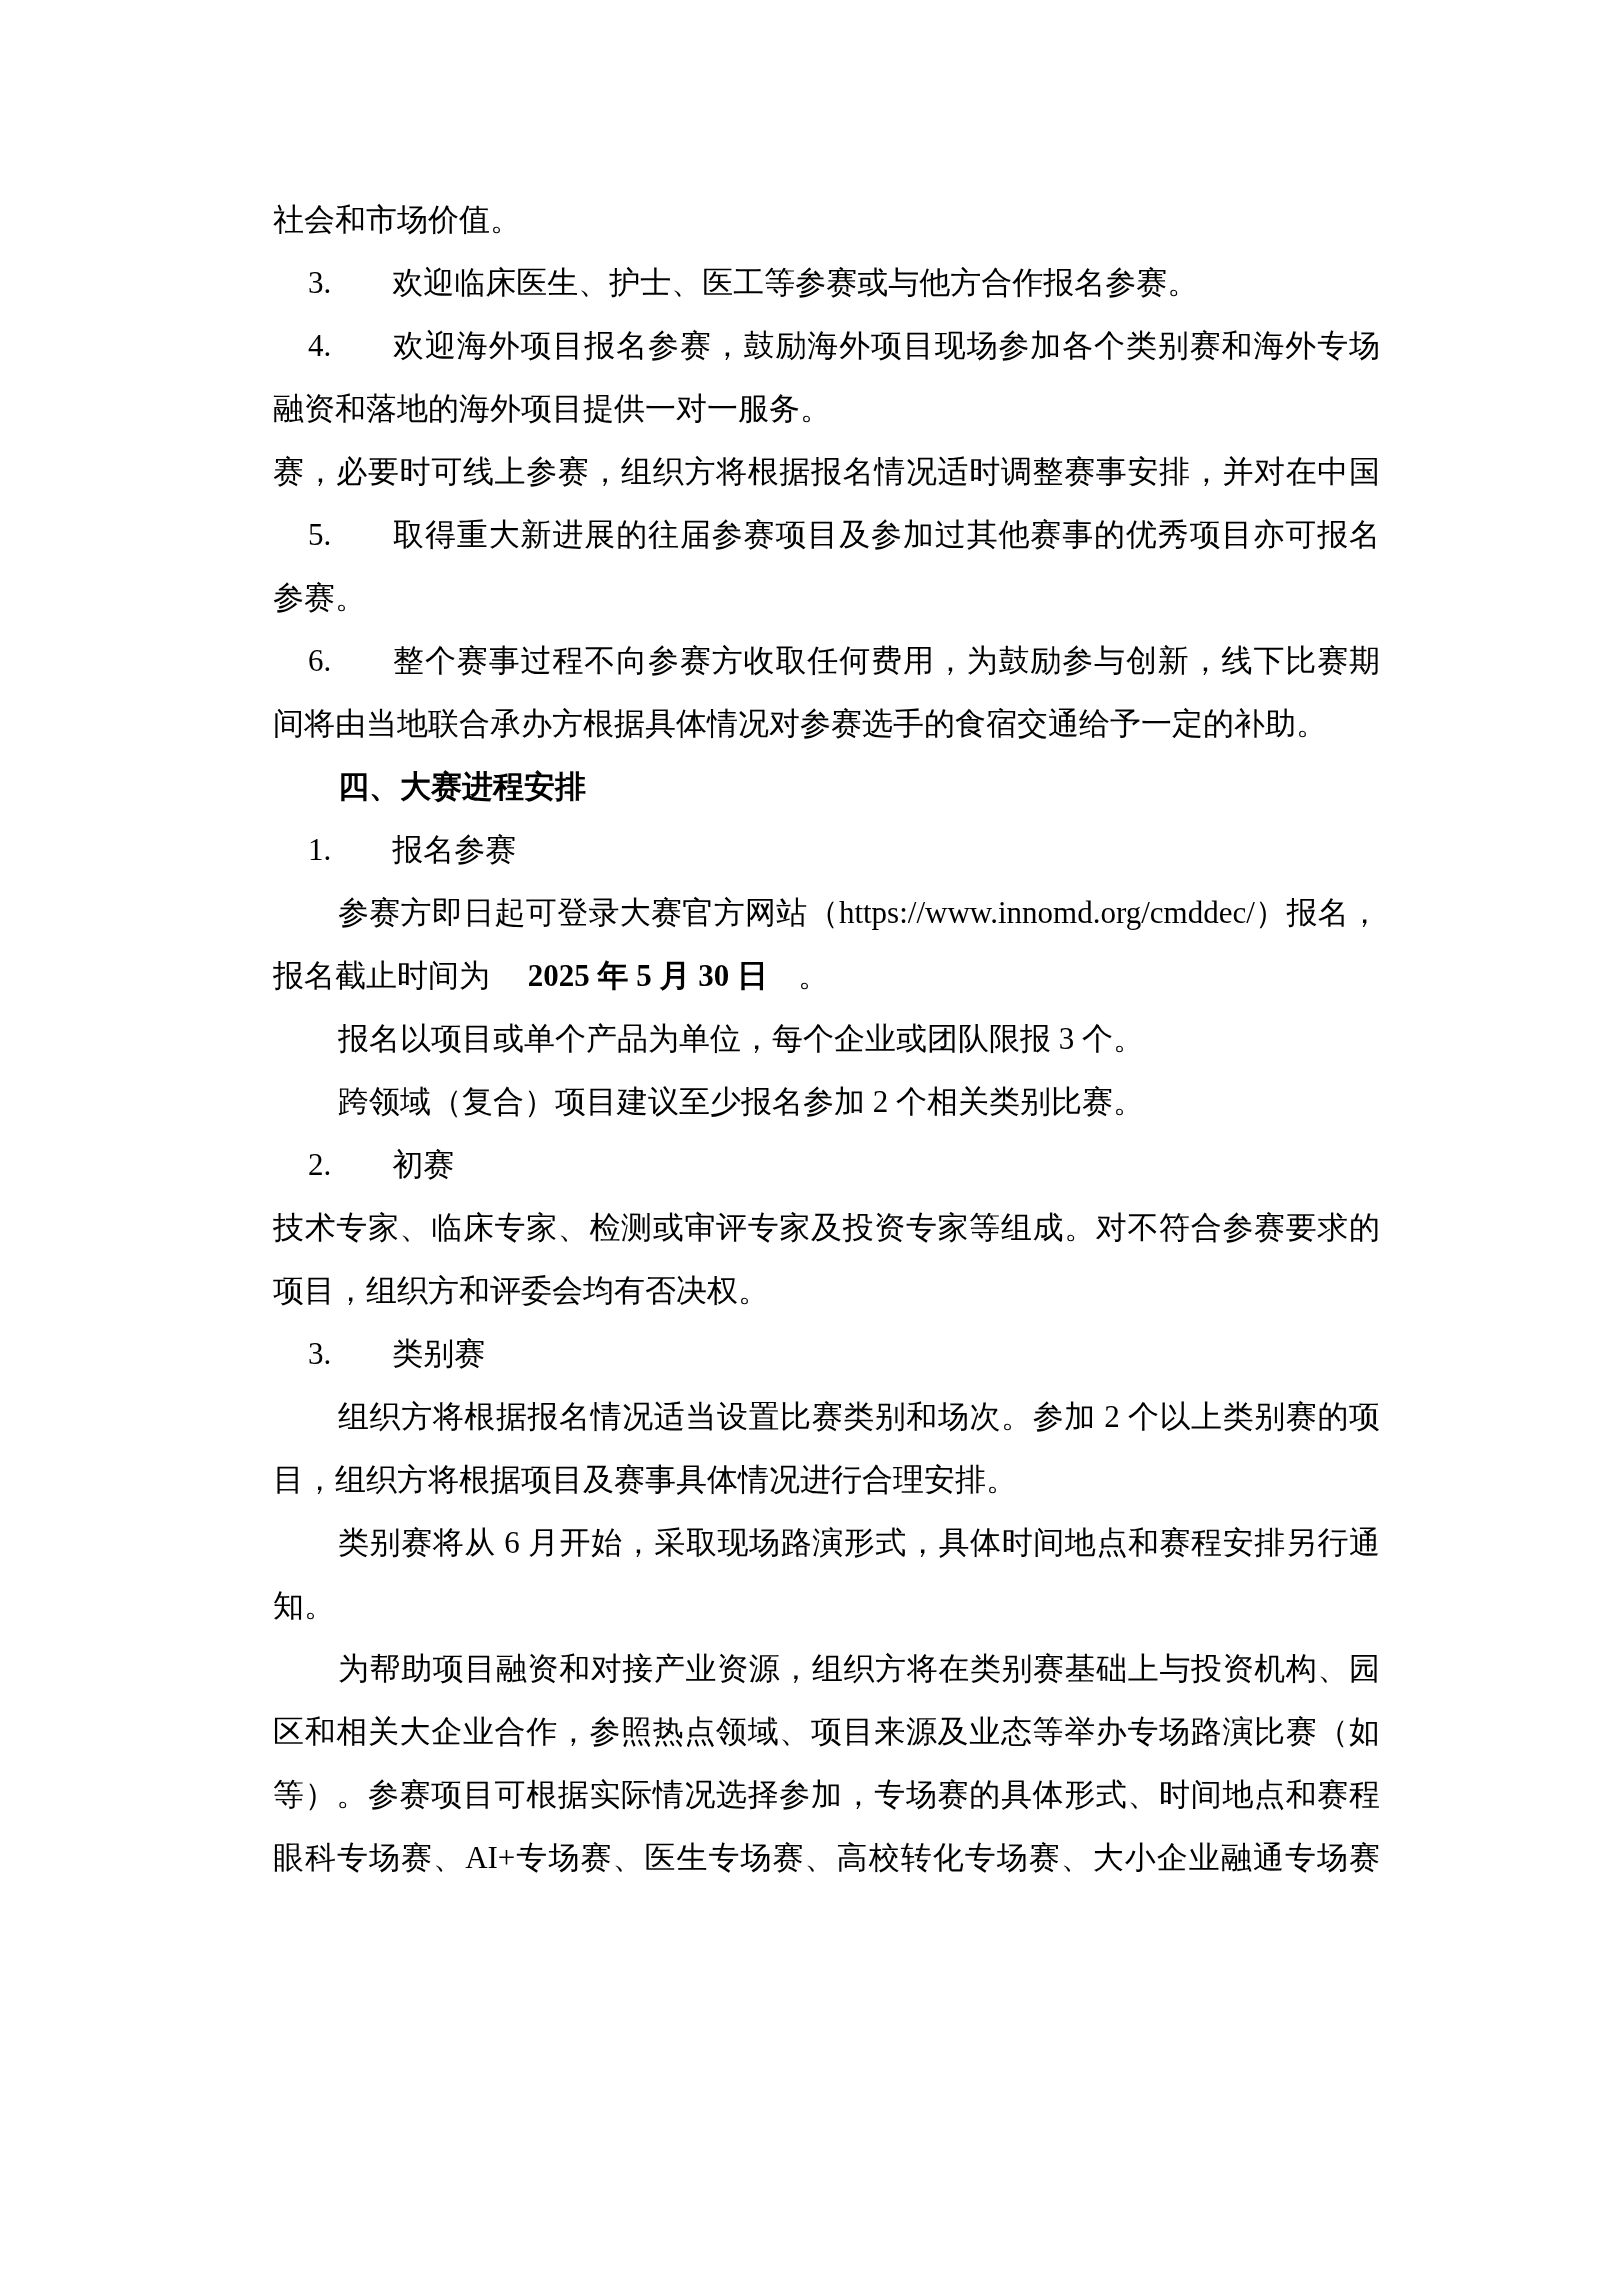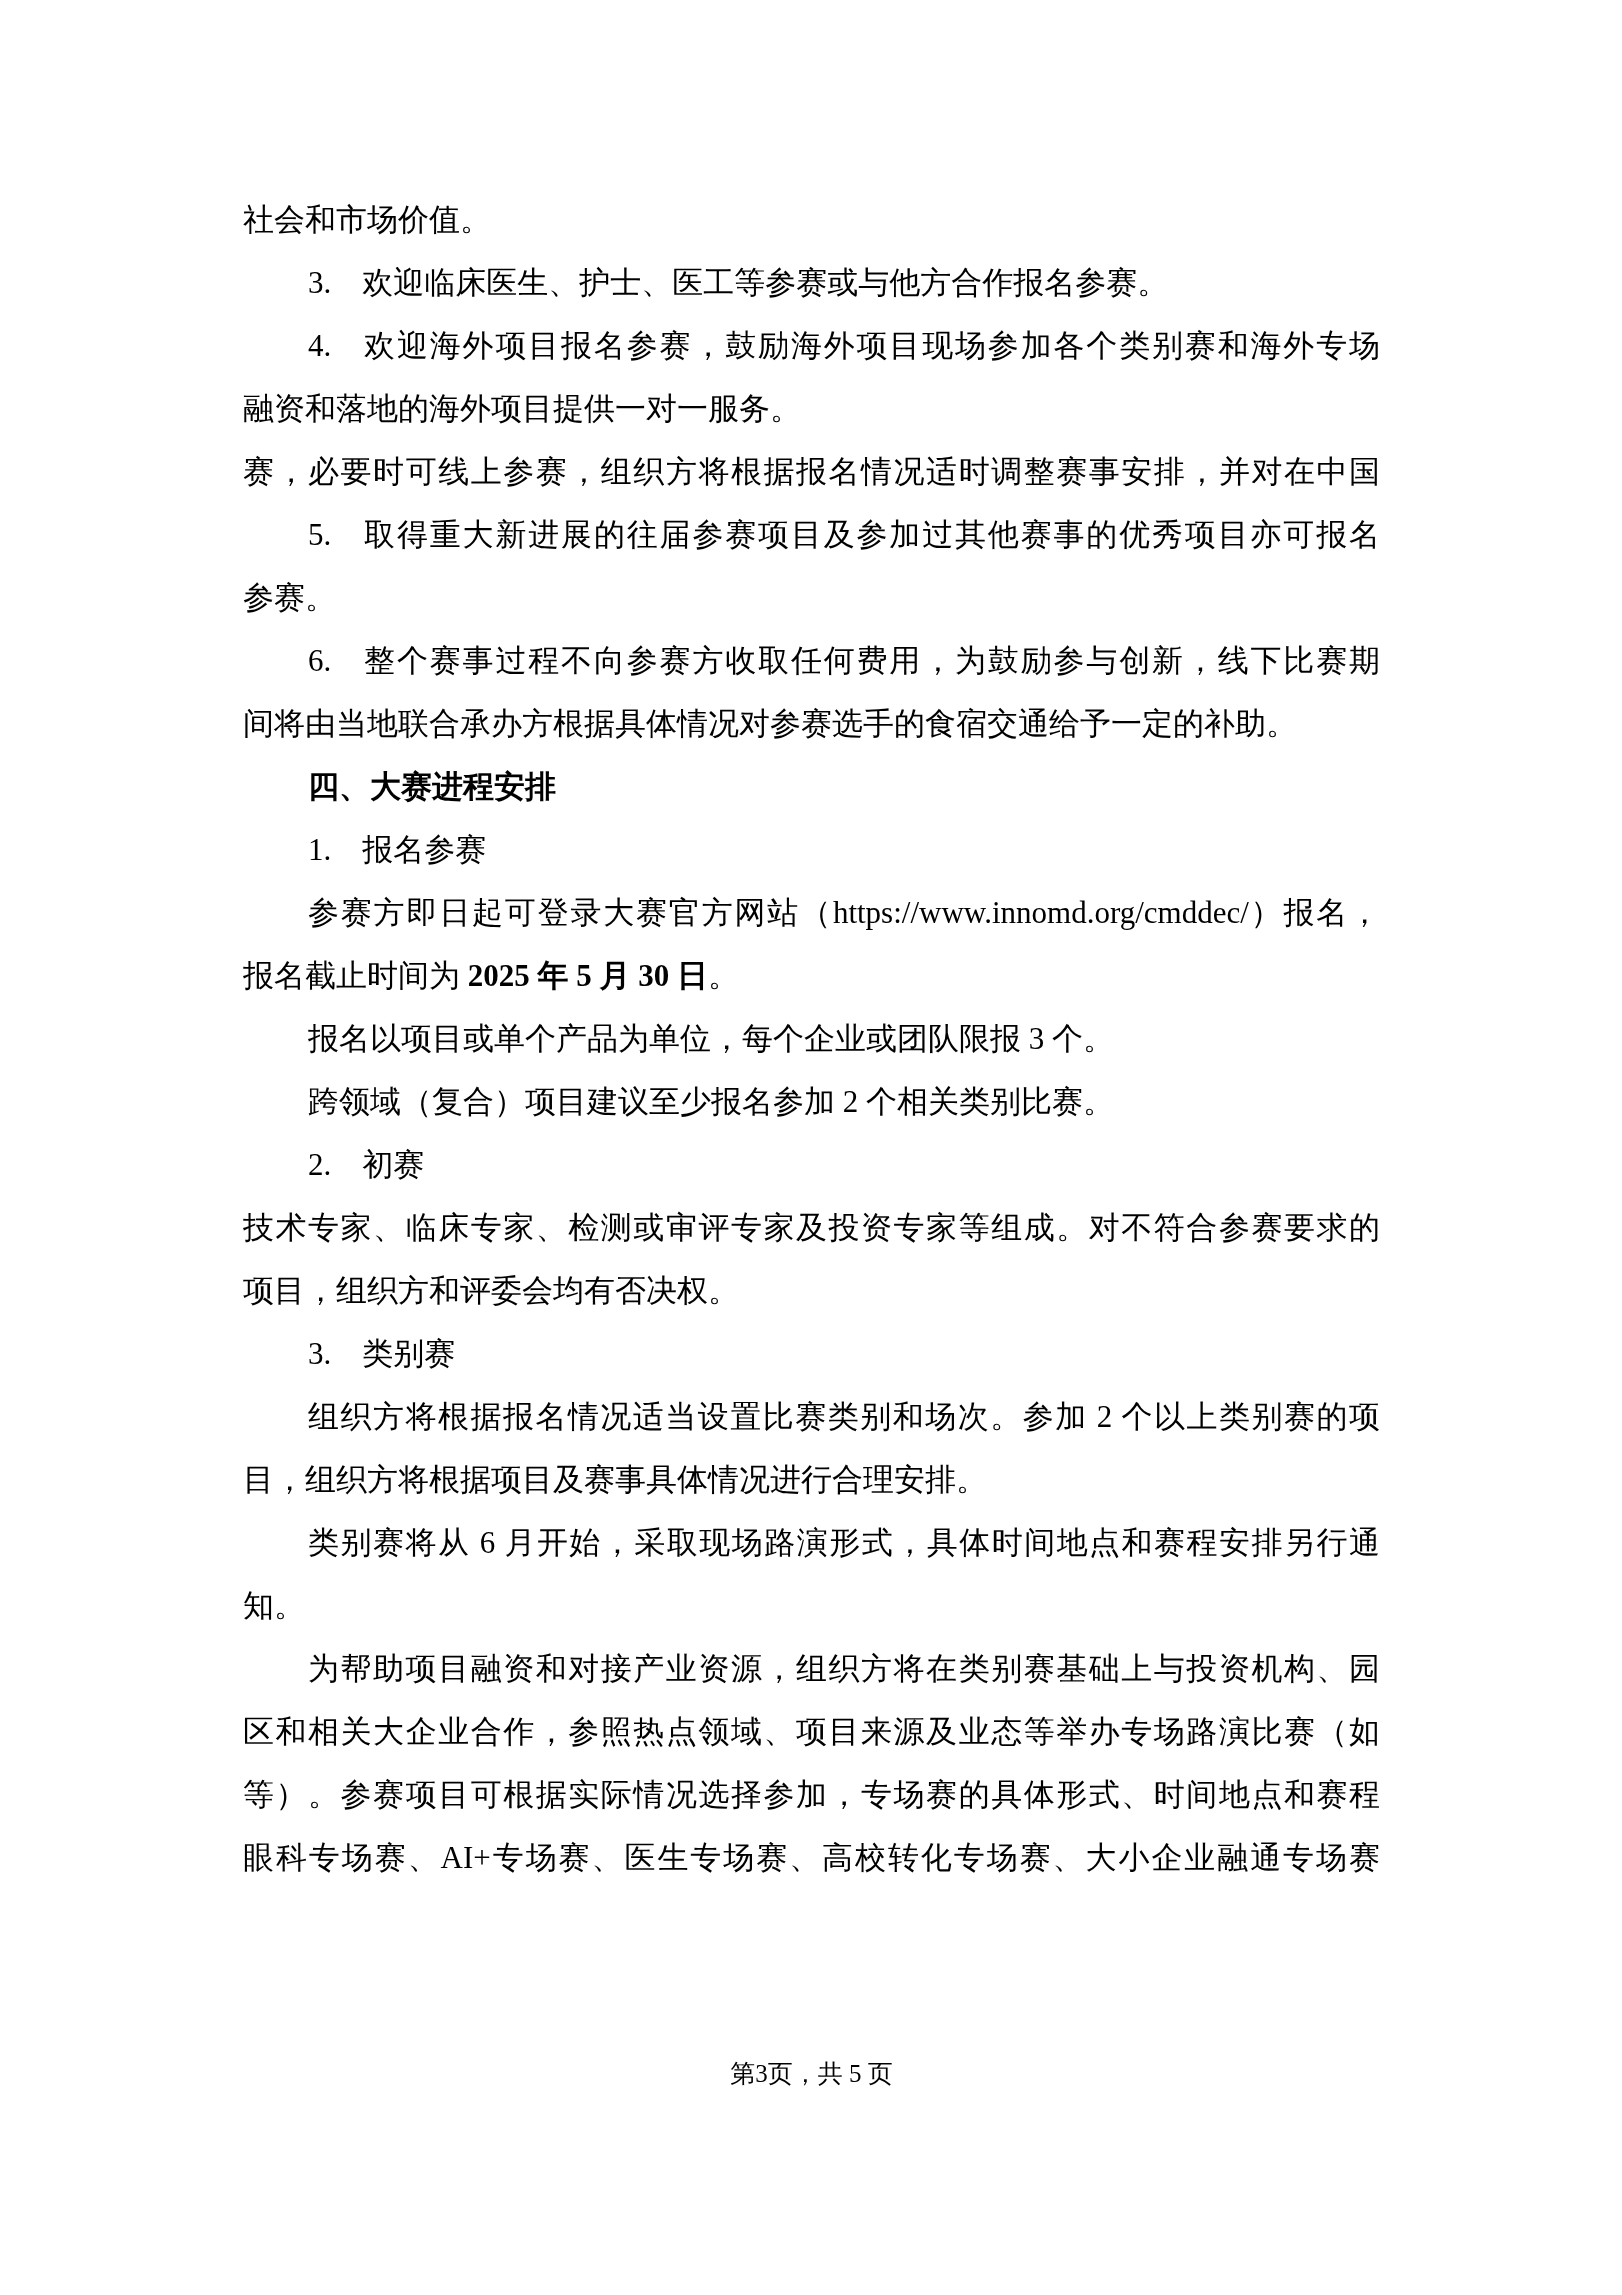--- a/index.html
+++ b/index.html
@@ -44,21 +44,21 @@
   .line.indent {
     text-indent: 65px;
   }
   .line.heading-line {
     font-family: "Liberation Sans", "DejaVu Sans", sans-serif;
     font-weight: 700;
   }
   .num {
     margin-right: 31px;
   }
-  .seg { font-weight: inherit; }
+  .seg { font-weight: inherit; margin-left: 30px; }
   .seg.bold { font-weight: 700; }
   .footer {
     position: absolute;
     left: 0;
     right: 0;
     top: 2059px;
     text-align: center;
     font-size: 25px;
     line-height: 29px;
   }
@@ -89,15 +89,14 @@
       <div class="line indent"><span class="num">3.</span><span class="seg">类别赛</span></div>
       <div class="line justify indent"><span class="seg">组织方将根据报名情况适当设置比赛类别和场次。参加 2 个以上类别赛的项</span></div>
       <div class="line"><span class="seg">目，组织方将根据项目及赛事具体情况进行合理安排。</span></div>
       <div class="line justify indent"><span class="seg">类别赛将从 6 月开始，采取现场路演形式，具体时间地点和赛程安排另行通</span></div>
       <div class="line"><span class="seg">知。</span></div>
       <div class="line justify indent"><span class="seg">为帮助项目融资和对接产业资源，组织方将在类别赛基础上与投资机构、园</span></div>
       <div class="line justify"><span class="seg">区和相关大企业合作，参照热点领域、项目来源及业态等举办专场路演比赛（如</span></div>
       <div class="line justify"><span class="seg">等）。参赛项目可根据实际情况选择参加，专场赛的具体形式、时间地点和赛程</span></div>
       <div class="line justify"><span class="seg">眼科专场赛、AI+专场赛、医生专场赛、高校转化专场赛、大小企业融通专场赛</span></div>
     </div>
-  <div class="footer">第3页，共 5 页</div>
 </div>
 
 
 </body></html>

